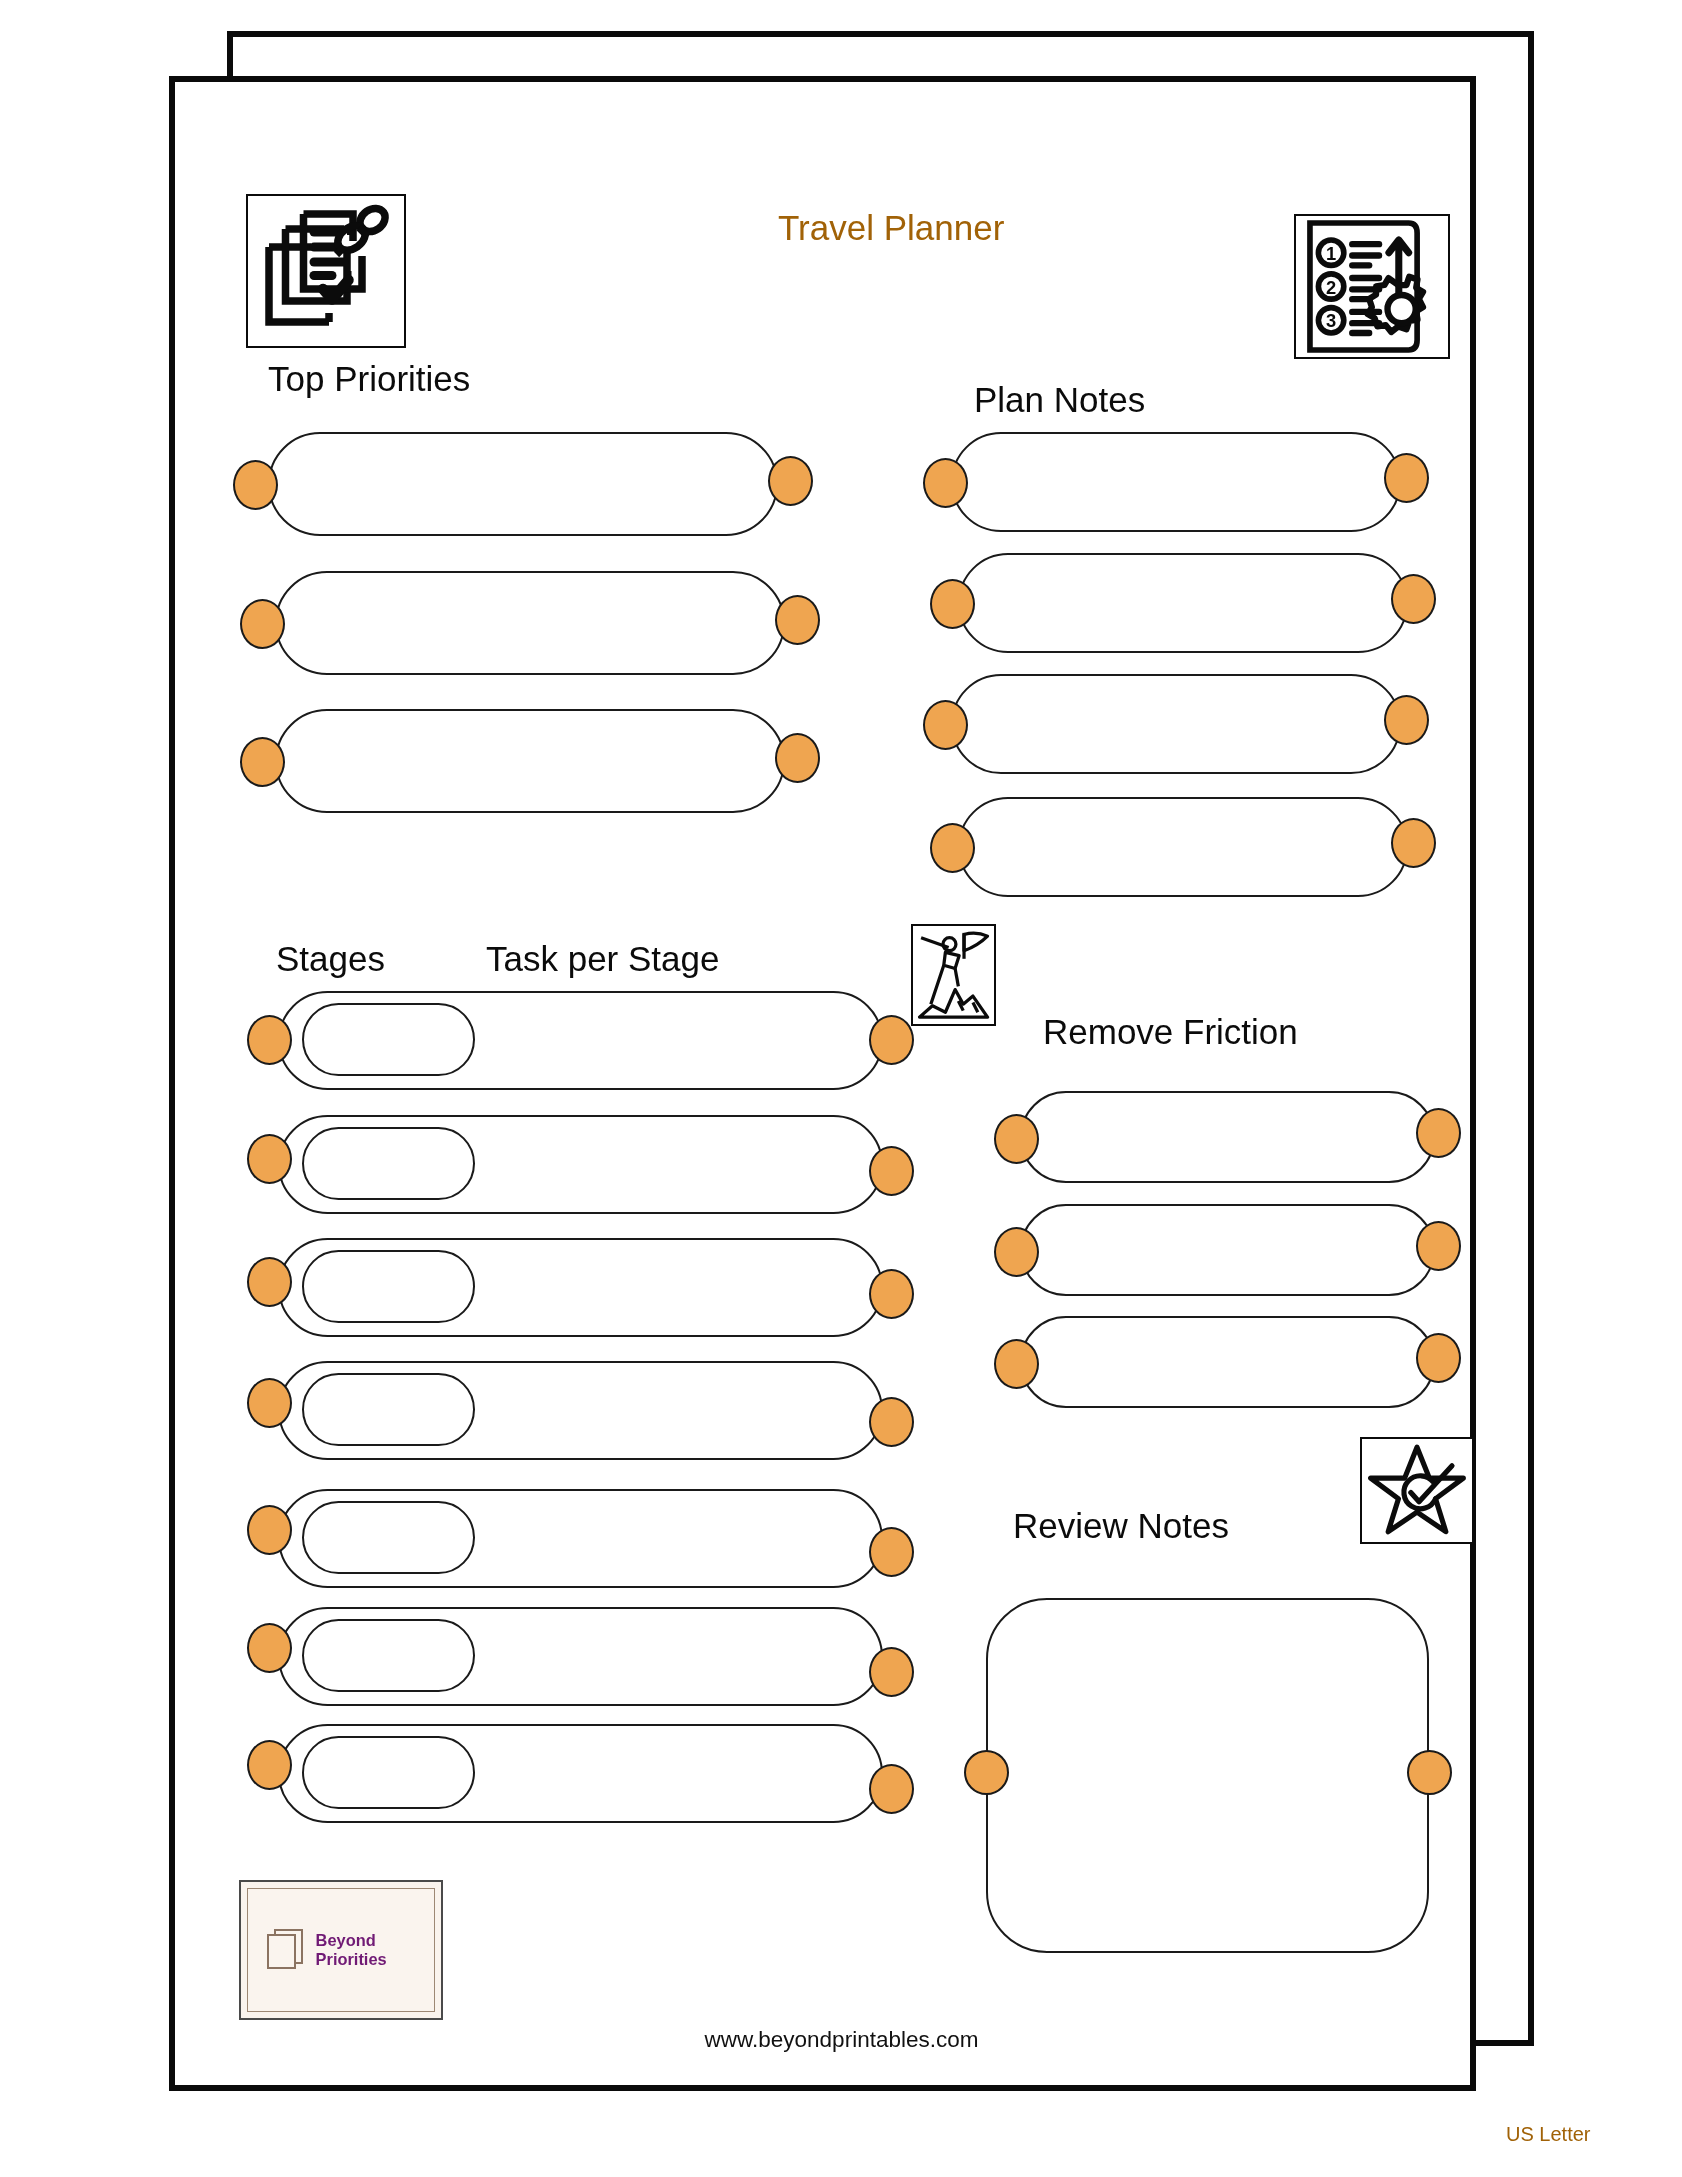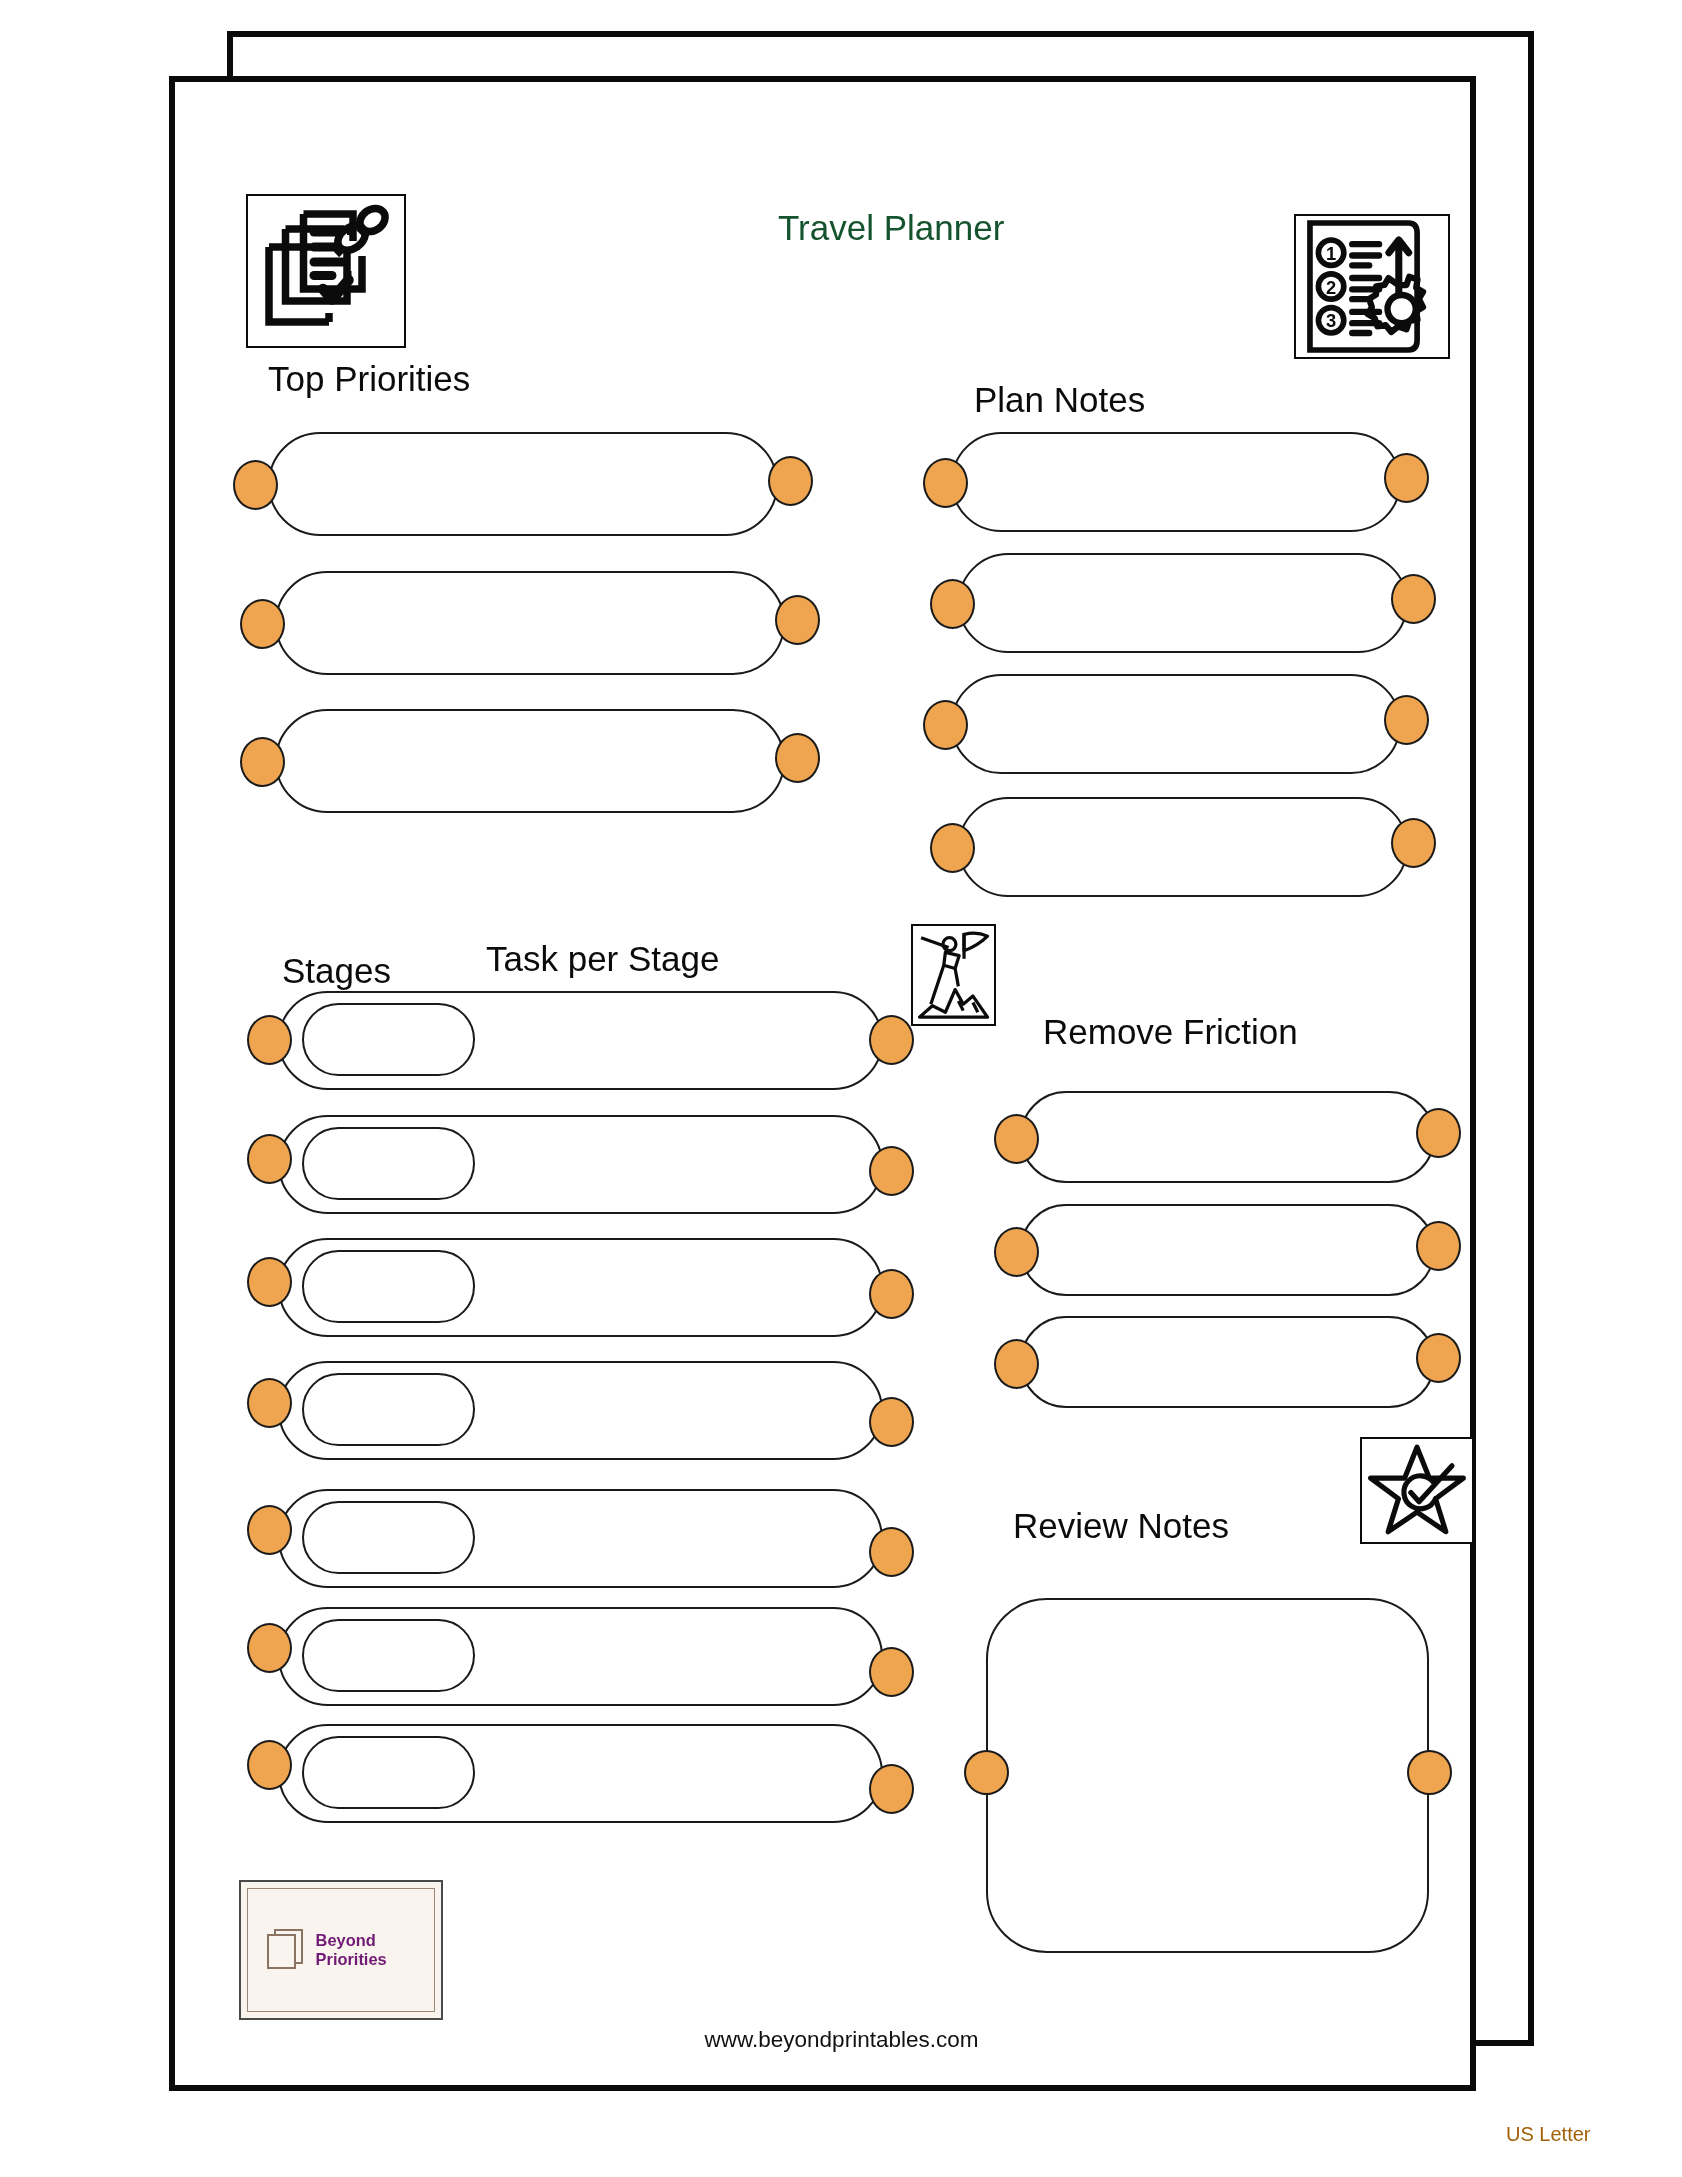--- a/index.html
+++ b/index.html
@@ -51,21 +51,21 @@
   .hdg {
     position: absolute;
     font-size: 35px;
     color: #0b0b0b;
     white-space: nowrap;
     line-height: 1;
   }
   .title {
     position: absolute;
     font-size: 35px;
-    color: #14532d;
+    color: #a16207;
     white-space: nowrap;
     line-height: 1;
   }
 
   
   .icon-box {
     position: absolute;
     border: 2.6px solid #0b0b0b;
     background: #ffffff;
     display: block;
@@ -276,21 +276,21 @@
       <div class="pill"></div>
       <div class="knob" style="left:-28px; top:26px; width:45px; height:50px;"></div>
       <div class="knob" style="right:-28px; top:21px; width:45px; height:50px;"></div>
     </div>
     <div class="pill-wrap" style="left:958px; top:797px; width:450px; height:100px;">
       <div class="pill"></div>
       <div class="knob" style="left:-28px; top:26px; width:45px; height:50px;"></div>
       <div class="knob" style="right:-28px; top:21px; width:45px; height:50px;"></div>
     </div>
 
-    <div class="hdg" style="left:282px; top:941px;margin-top:12px;">Stages</div>
+    <div class="hdg" style="left:276px; top:941px;">Stages</div>
     <div class="hdg" style="left:486px; top:941px;">Task per Stage</div>
 
     <div class="icon-box" style="left:911px; top:924px; width:85px; height:102px;">
       <svg viewBox="0 0 100 120" xmlns="http://www.w3.org/2000/svg">
         <g fill="none" stroke="#0b0b0b" stroke-width="4" stroke-linejoin="round">
           <path d="M10 14 L44 26"></path>
           <circle cx="45" cy="22" r="8"></circle>
           <path d="M63 8 L63 40"></path>
           <path d="M63 10 Q78 6 92 12 Q80 24 63 30 Z"></path>
           <path d="M40 32 L57 36 L52 52 L38 48 Z"></path>

